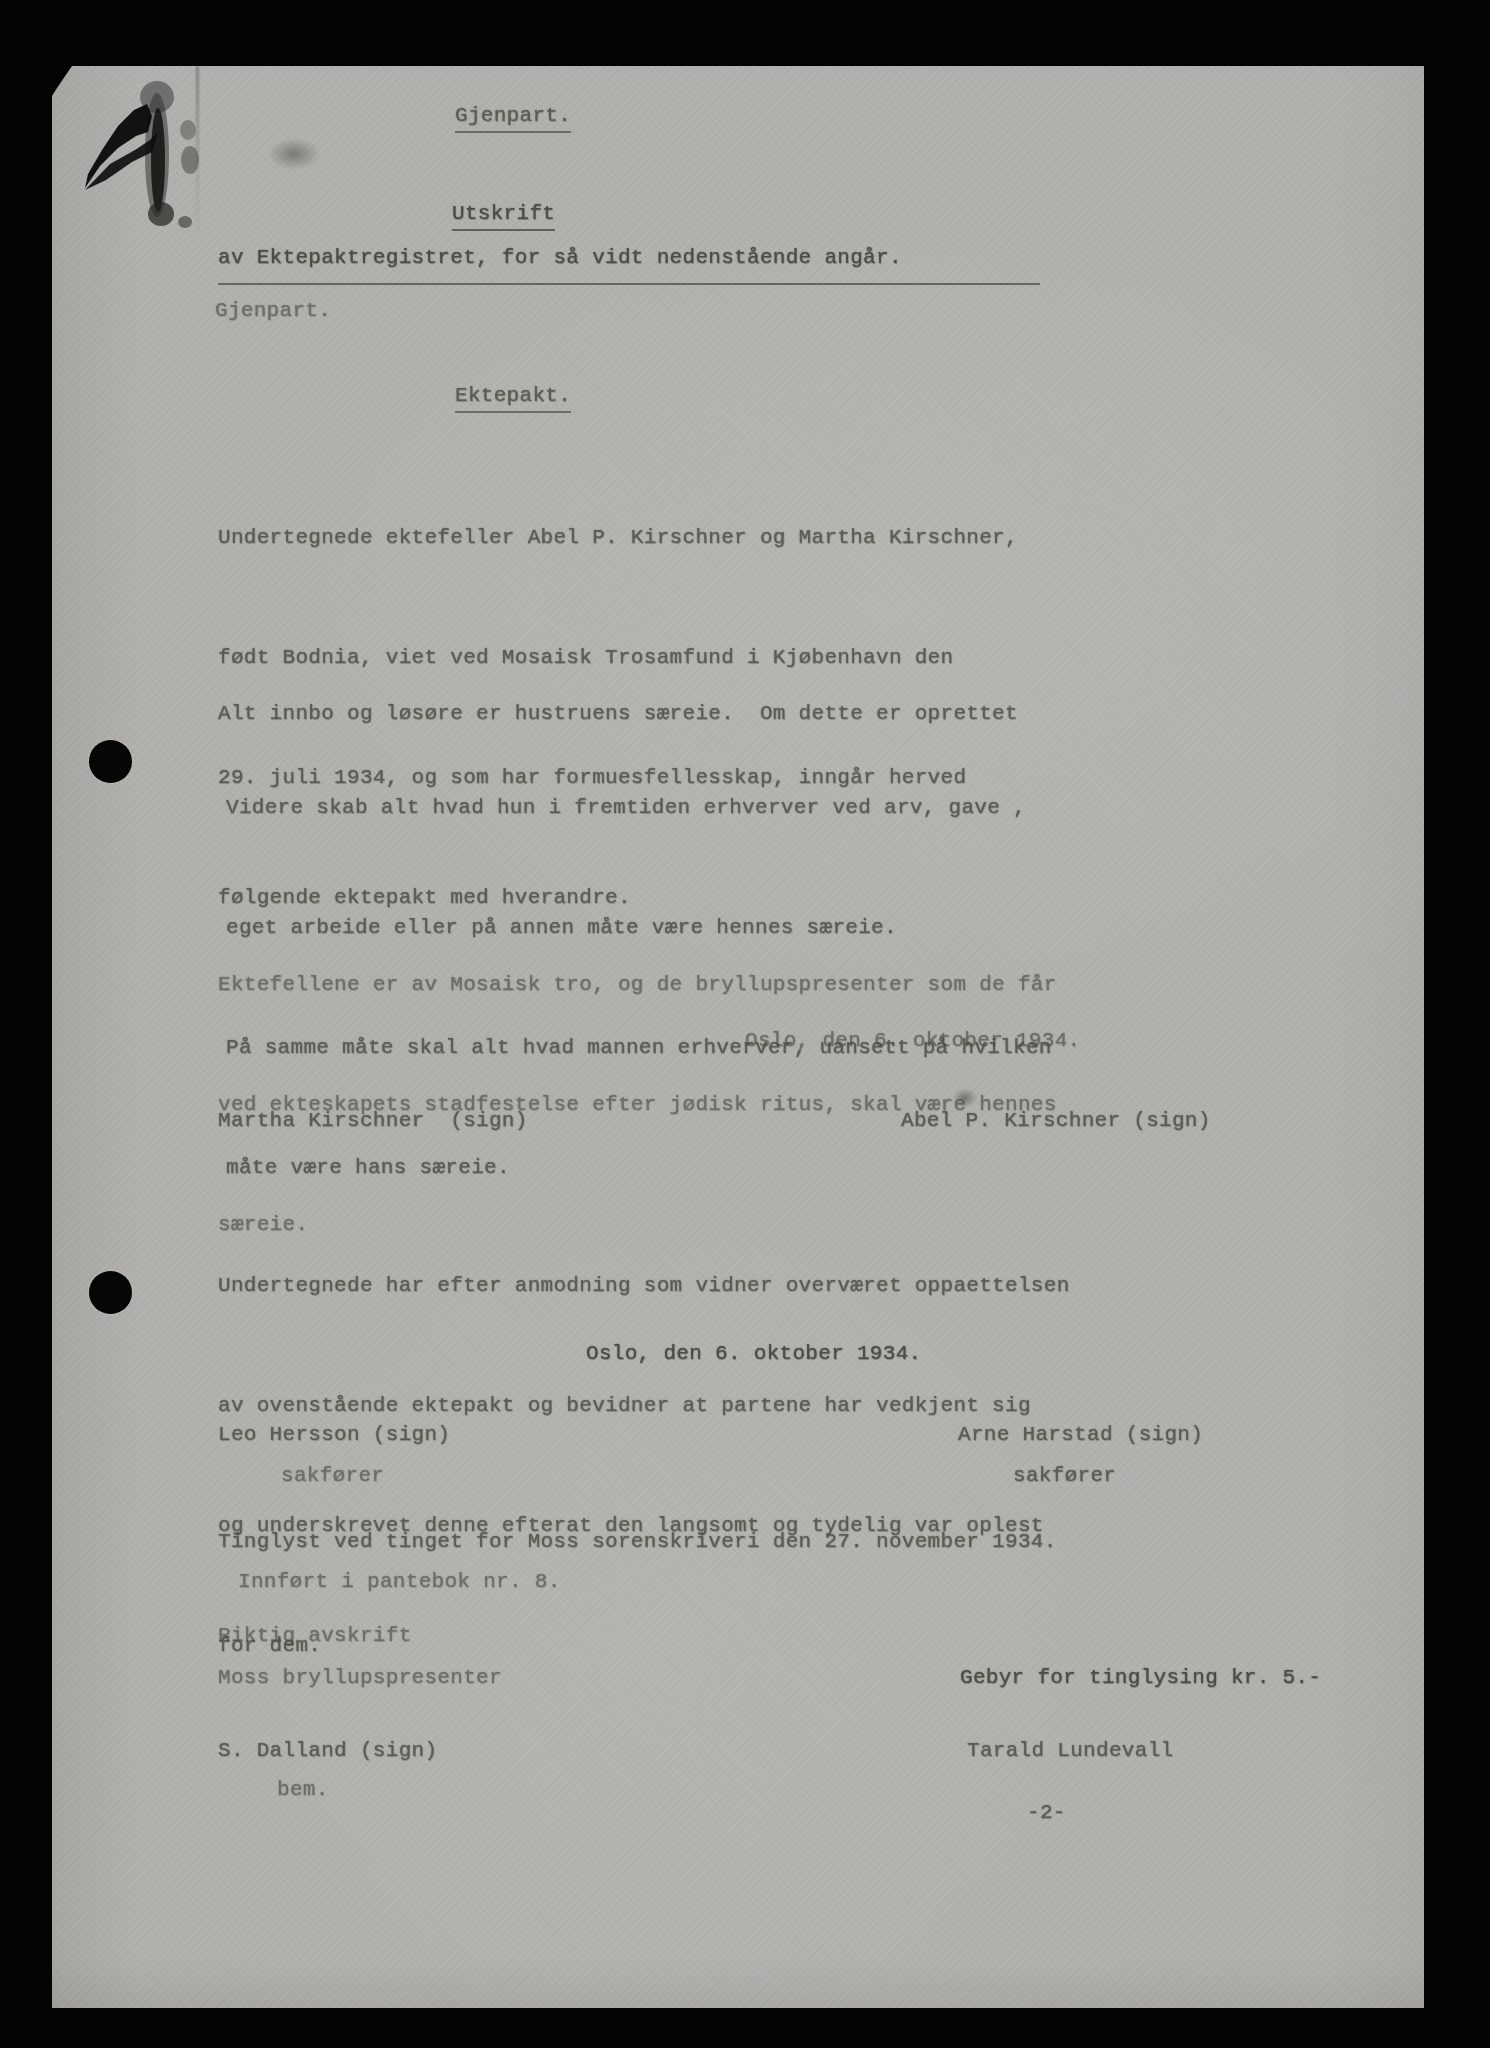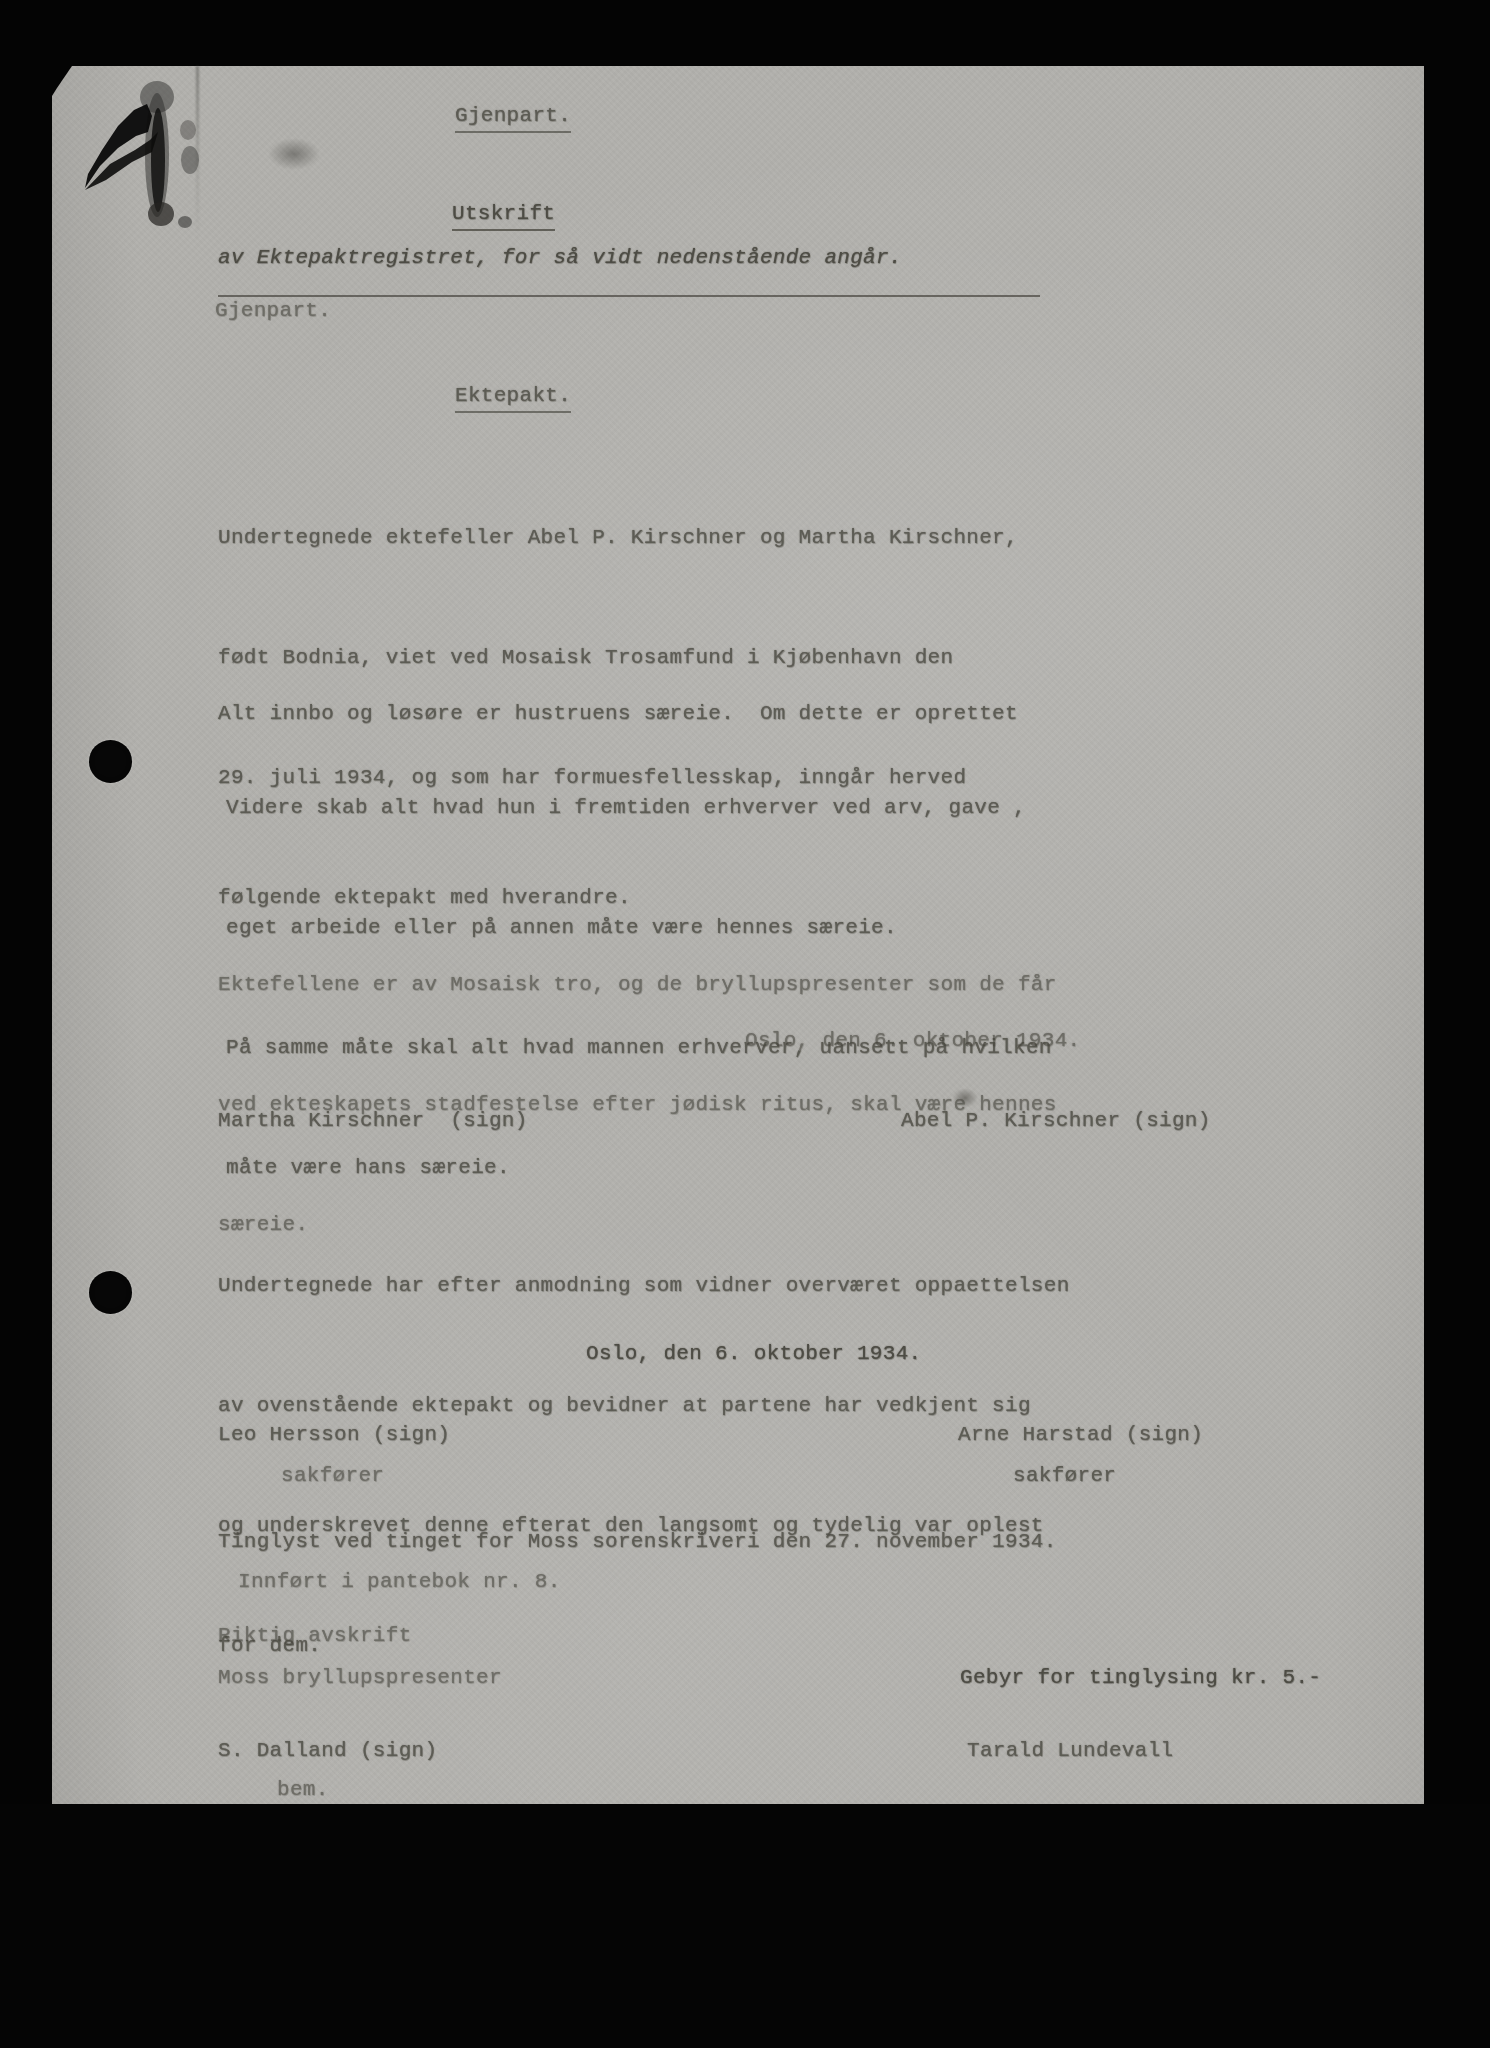--- a/index.html
+++ b/index.html
@@ -1,17 +1,17 @@
 <!DOCTYPE html>
 <html><head>
 <meta charset="utf-8">
 <style>
   html,body{margin:0;padding:0;background:#050505;}
   .stage{
-    position:relative;width:1490px;height:1804px;background:#040404;overflow:hidden;
+    position:relative;width:1490px;height:2008px;background:#040404;overflow:hidden;
     font-family:"Liberation Mono","DejaVu Sans Mono",monospace;
   }
   .paper{
     position:absolute;left:0;top:0;width:1490px;height:2048px;
     background:
       radial-gradient(1100px 700px at 60% 30%, rgba(255,255,255,0.07), rgba(255,255,255,0) 70%),
       radial-gradient(900px 900px at 45% 80%, rgba(255,255,255,0.05), rgba(255,255,255,0) 70%),
       linear-gradient(90deg, rgba(0,0,0,0.16) 0px, rgba(0,0,0,0.05) 60px, rgba(0,0,0,0) 140px),
       linear-gradient(270deg, rgba(0,0,0,0.12) 0px, rgba(0,0,0,0.03) 70px, rgba(0,0,0,0) 160px),
       linear-gradient(0deg, rgba(0,0,0,0.10) 0px, rgba(0,0,0,0) 90px),
@@ -21,21 +21,21 @@
     clip-path:polygon(72px 66px,1424px 66px,1424px 2030px,52px 2030px,52px 96px,57px 88px);
   }
   .textlayer{position:absolute;left:0;top:0;width:100%;height:100%;filter:blur(0.4px);}
   .tl{
     position:absolute;white-space:pre;font-size:21px;line-height:40px;
     color:#45443c;letter-spacing:0.3px;
     text-shadow:0 0 1.3px rgba(62,60,52,0.85), 0.6px 0.6px 0 rgba(70,68,60,0.35);
   }
   .o1{opacity:.92}.o2{opacity:.78}.o3{opacity:.62}
   .u{border-bottom:2.5px solid rgba(62,60,52,0.75);padding-bottom:4px;}
-  .ulong{border-bottom:2.5px solid rgba(62,60,52,0.7);width:822px;padding-bottom:17px;font-style:italic;}
+  .ulong{border-bottom:2.5px solid rgba(62,60,52,0.7);width:822px;padding-bottom:5px;}
   .hole{position:absolute;width:43px;height:43px;border-radius:50%;background:#070707;
         box-shadow:0 0 4px rgba(0,0,0,0.5) inset, 0 0 3px rgba(255,255,255,0.25);}
   .crease{position:absolute;left:196px;top:66px;width:3px;height:175px;
           background:linear-gradient(180deg, rgba(70,70,66,0.45), rgba(70,70,66,0.12) 60%, rgba(70,70,66,0));
           filter:blur(1px);}
   .smudge{position:absolute;border-radius:50%;}
   .sm1{left:268px;top:138px;width:52px;height:32px;
        background:radial-gradient(closest-side, rgba(55,54,50,0.45), rgba(55,54,50,0));}
   .sm2{left:952px;top:1088px;width:26px;height:20px;
        background:radial-gradient(closest-side, rgba(60,58,52,0.5), rgba(60,58,52,0));}

